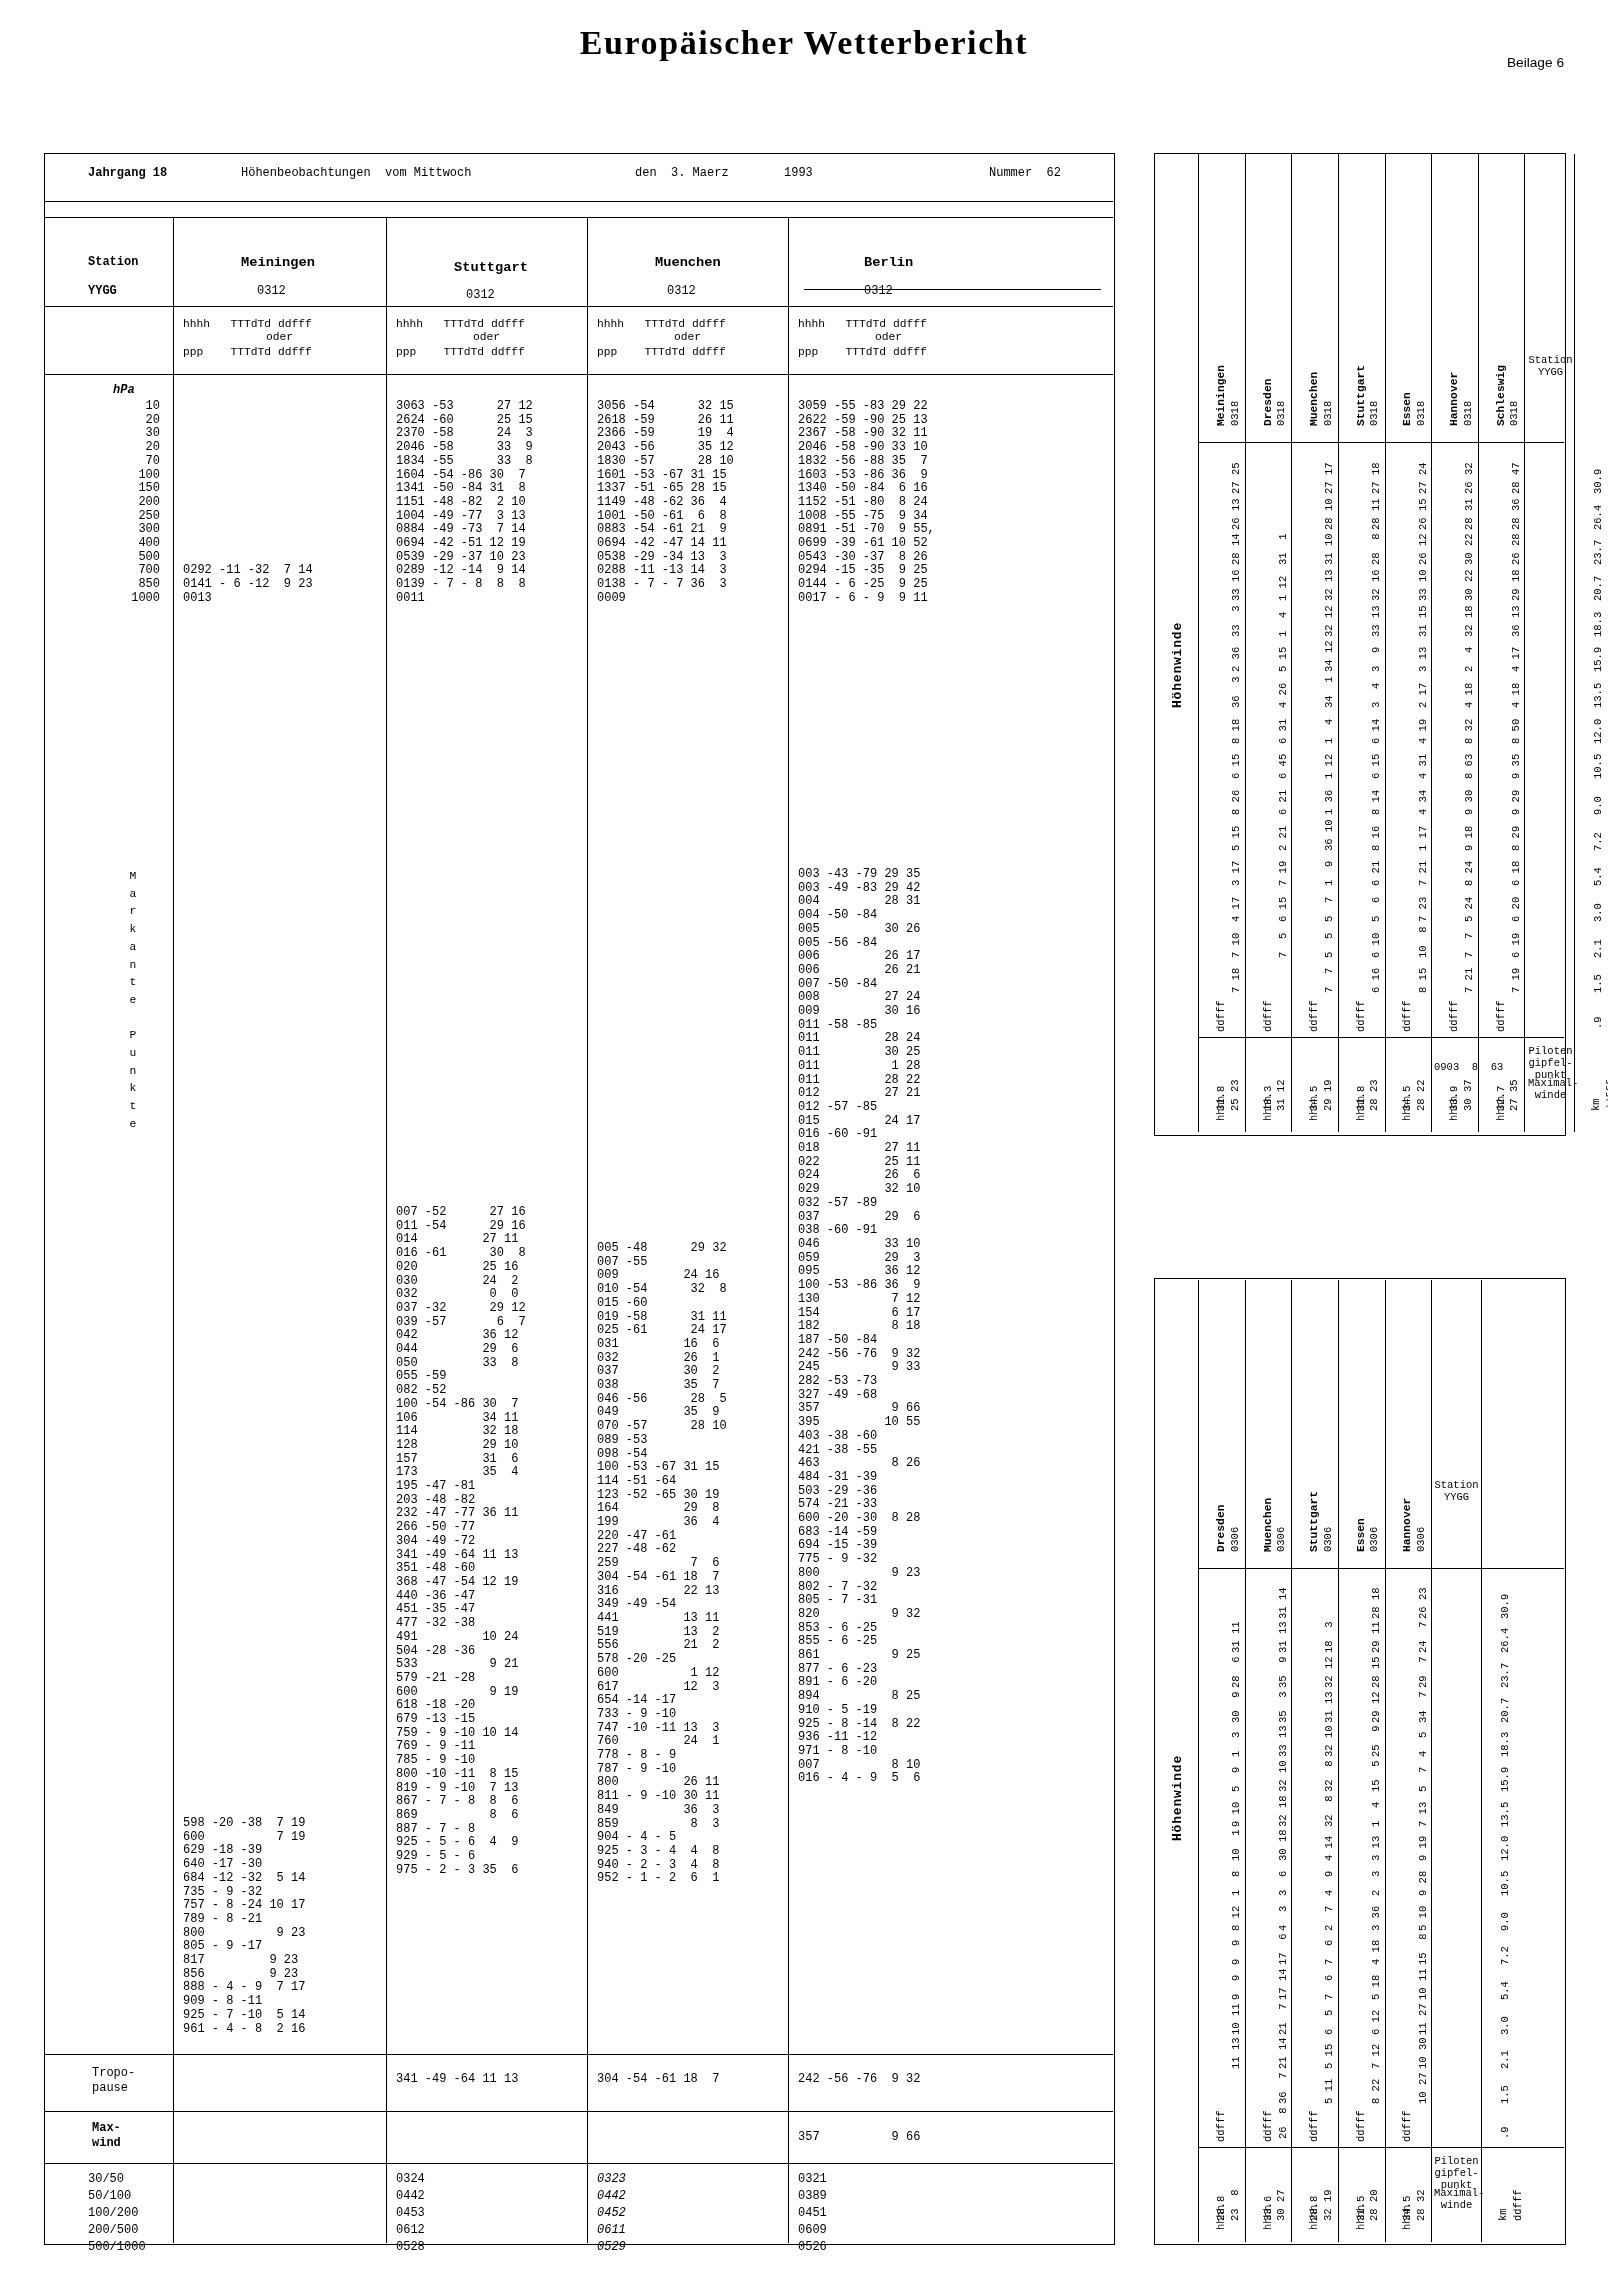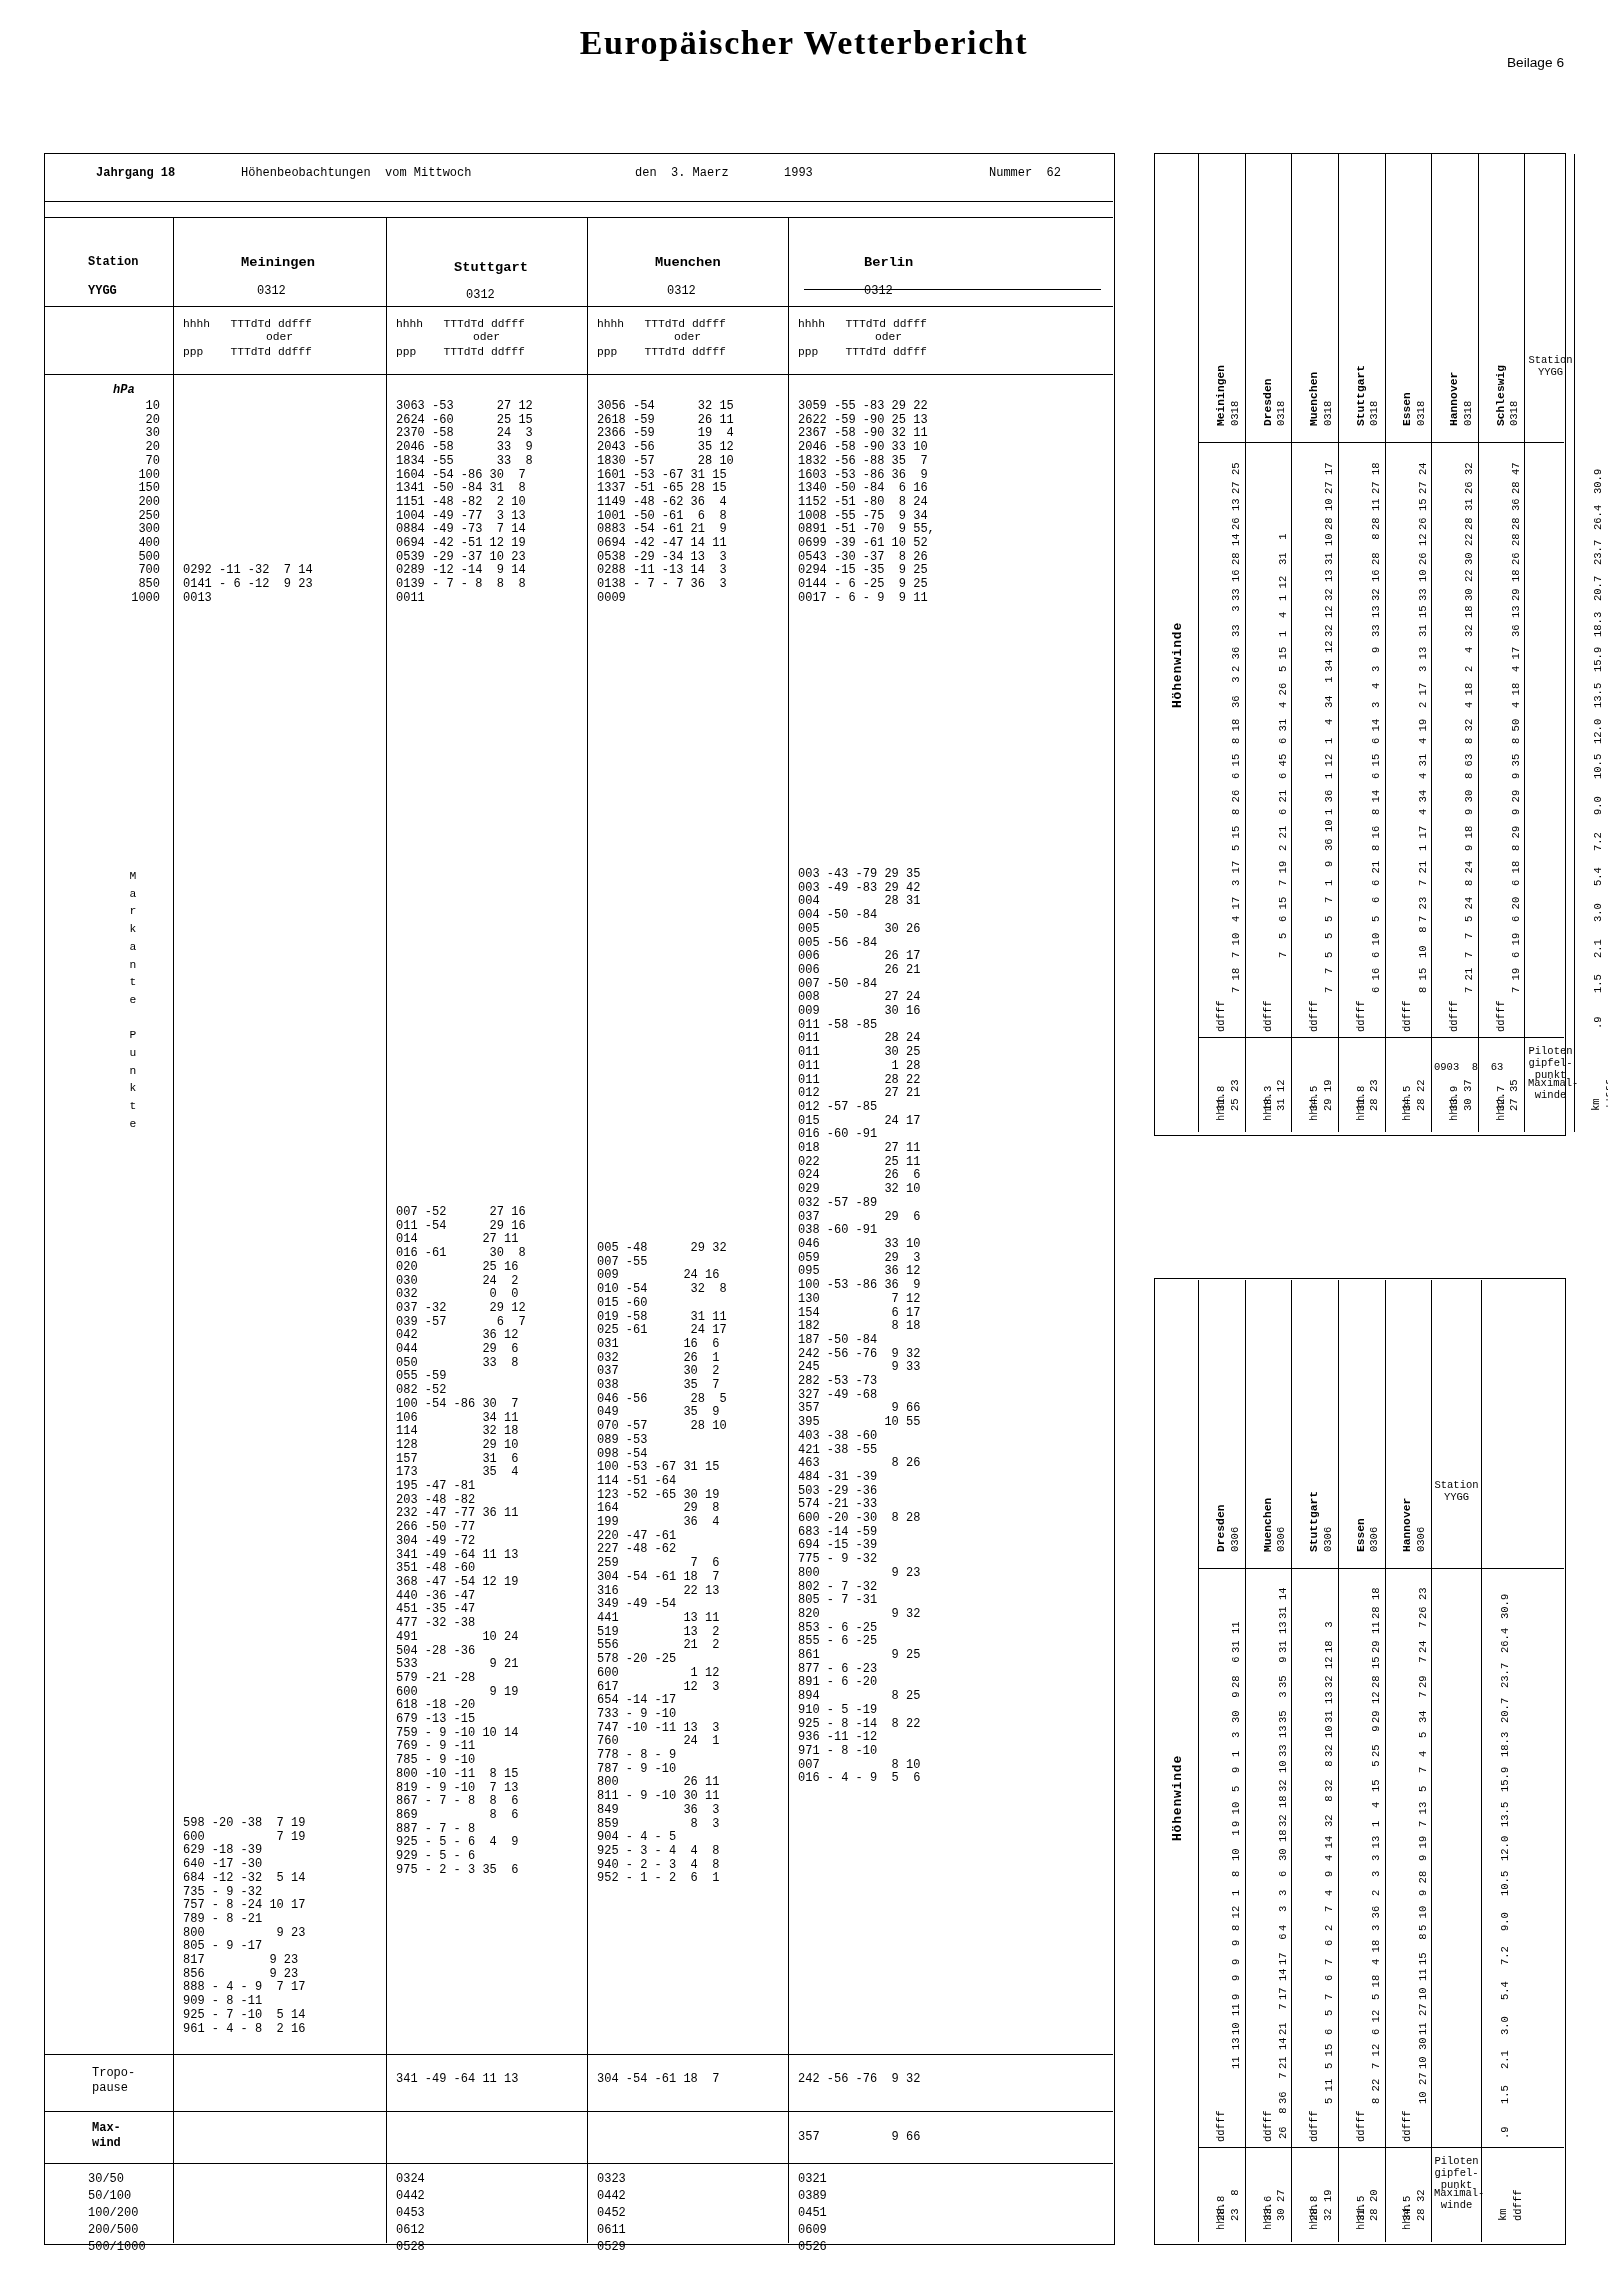--- a/index.html
+++ b/index.html
@@ -42,21 +42,21 @@
   <div class="hline" style="left:44px;top:2111px;width:1069px;"></div>
   <div class="hline" style="left:44px;top:2163px;width:1069px;"></div>
 
   <div class="vline" style="left:173px;top:217px;height:2026px;"></div>
   <div class="vline" style="left:386px;top:217px;height:2026px;"></div>
   <div class="vline" style="left:587px;top:217px;height:2026px;"></div>
   <div class="vline" style="left:788px;top:217px;height:2026px;"></div>
 
   <div class="hline" style="left:804px;top:289px;width:297px;"></div>
 
-  <div class="txt b" style="left:96px;top:167px;">Jahrgang 18</div>
+  <div class="txt b" style="left:88px;top:167px;">Jahrgang 18</div>
   <div class="txt" style="left:241px;top:167px;">Höhenbeobachtungen  vom Mittwoch</div>
   <div class="txt" style="left:635px;top:167px;">den  3. Maerz</div>
   <div class="txt" style="left:784px;top:167px;">1993</div>
   <div class="txt" style="left:989px;top:167px;">Nummer  62</div>
 
   <div class="txt b" style="left:88px;top:256px;">Station</div>
   <div class="txt b" style="left:88px;top:285px;">YYGG</div>
   <div class="txt b" style="left:113px;top:384px;font-style:italic;">hPa</div>
 
   <div class="txt b" style="left:241px;top:256px;font-size:13.7px;">Meiningen</div>
@@ -101,21 +101,21 @@
   <div class="txt" style="left:92px;top:2066px;line-height:14.5px;">Tropo-<br>pause</div>
   <div class="txt" style="left:396px;top:2073px;">341 -49 -64 11 13</div>
   <div class="txt" style="left:597px;top:2073px;">304 -54 -61 18  7</div>
   <div class="txt" style="left:798px;top:2073px;">242 -56 -76  9 32</div>
 
   <div class="txt b" style="left:92px;top:2121px;line-height:14.5px;">Max-<br>wind</div>
   <div class="txt" style="left:798px;top:2131px;">357          9 66</div>
 
   <div class="txt" id="ly-col" style="left:88px;top:2171px;line-height:17px;"><div>30/50</div><div>50/100</div><div>100/200</div><div>200/500</div><div>500/1000</div></div>
   <div class="txt" id="ly-stu" style="left:396px;top:2171px;line-height:17px;"><div>0324</div><div>0442</div><div>0453</div><div>0612</div><div>0528</div></div>
-  <div class="txt" id="ly-mue" style="left:597px;top:2171px;line-height:17px;"><div>0323</div><div>0442</div><div>0452</div><div>0611</div><div>0529</div></div>
+  <div class="txt" id="ly-mue" style="left:597px;top:2171px;line-height:17px;font-style:italic;"><div>0323</div><div>0442</div><div>0452</div><div>0611</div><div>0529</div></div>
   <div class="txt" id="ly-ber" style="left:798px;top:2171px;line-height:17px;"><div>0321</div><div>0389</div><div>0451</div><div>0609</div><div>0526</div></div>
 
   <div class="frame" style="left:1154px;top:153px;width:410px;height:981px;"></div>
   <div class="vertb" style="left:1170px;top:708px;">Höhenwinde</div>
   <div id="uw-top">
       <div class="hline" style="left:1198px;top:442px;width:366px;"></div>
       <div class="hline" style="left:1198px;top:1037px;width:366px;"></div>
       <div class="vline" style="left:1198px;top:154px;height:978px;"></div>
       <div class="vert" style="left:1215px;top:426px;font-weight:bold;font-size:11.3px;">Meiningen</div>
       <div class="vert" style="left:1229px;top:426px;font-size:10.5px;">0318</div>

